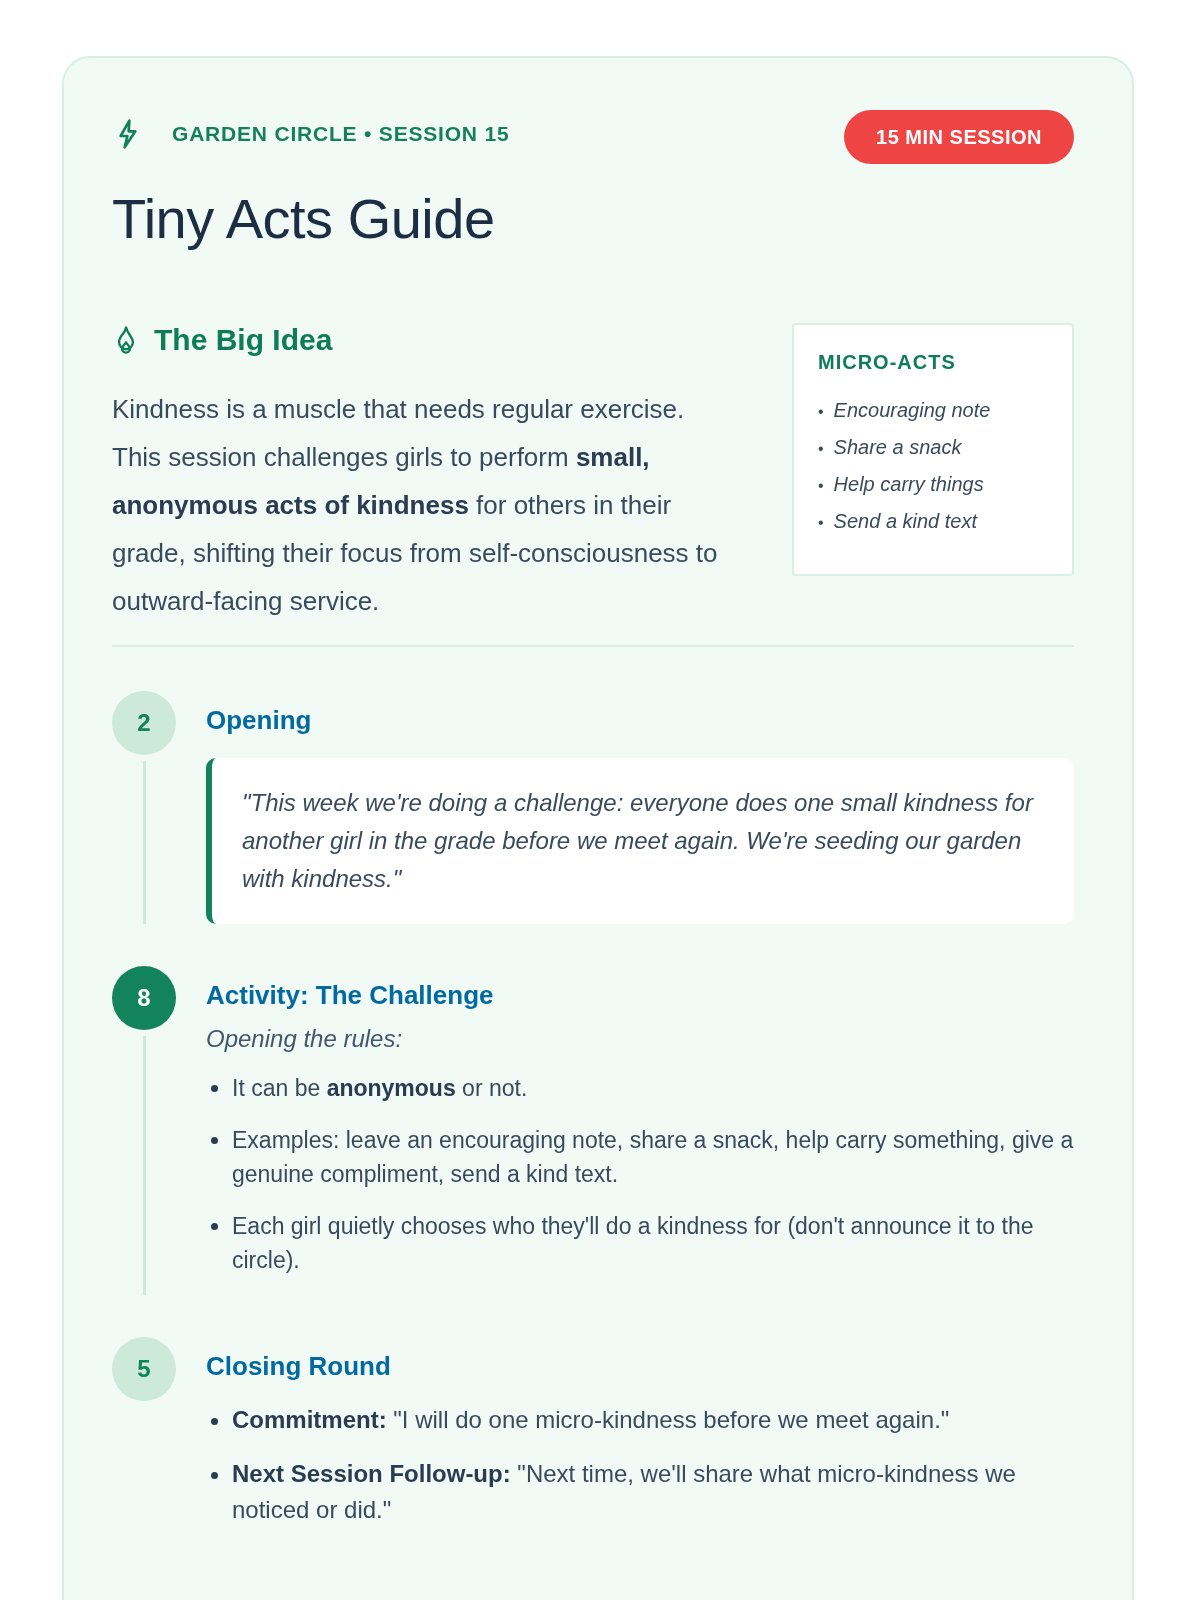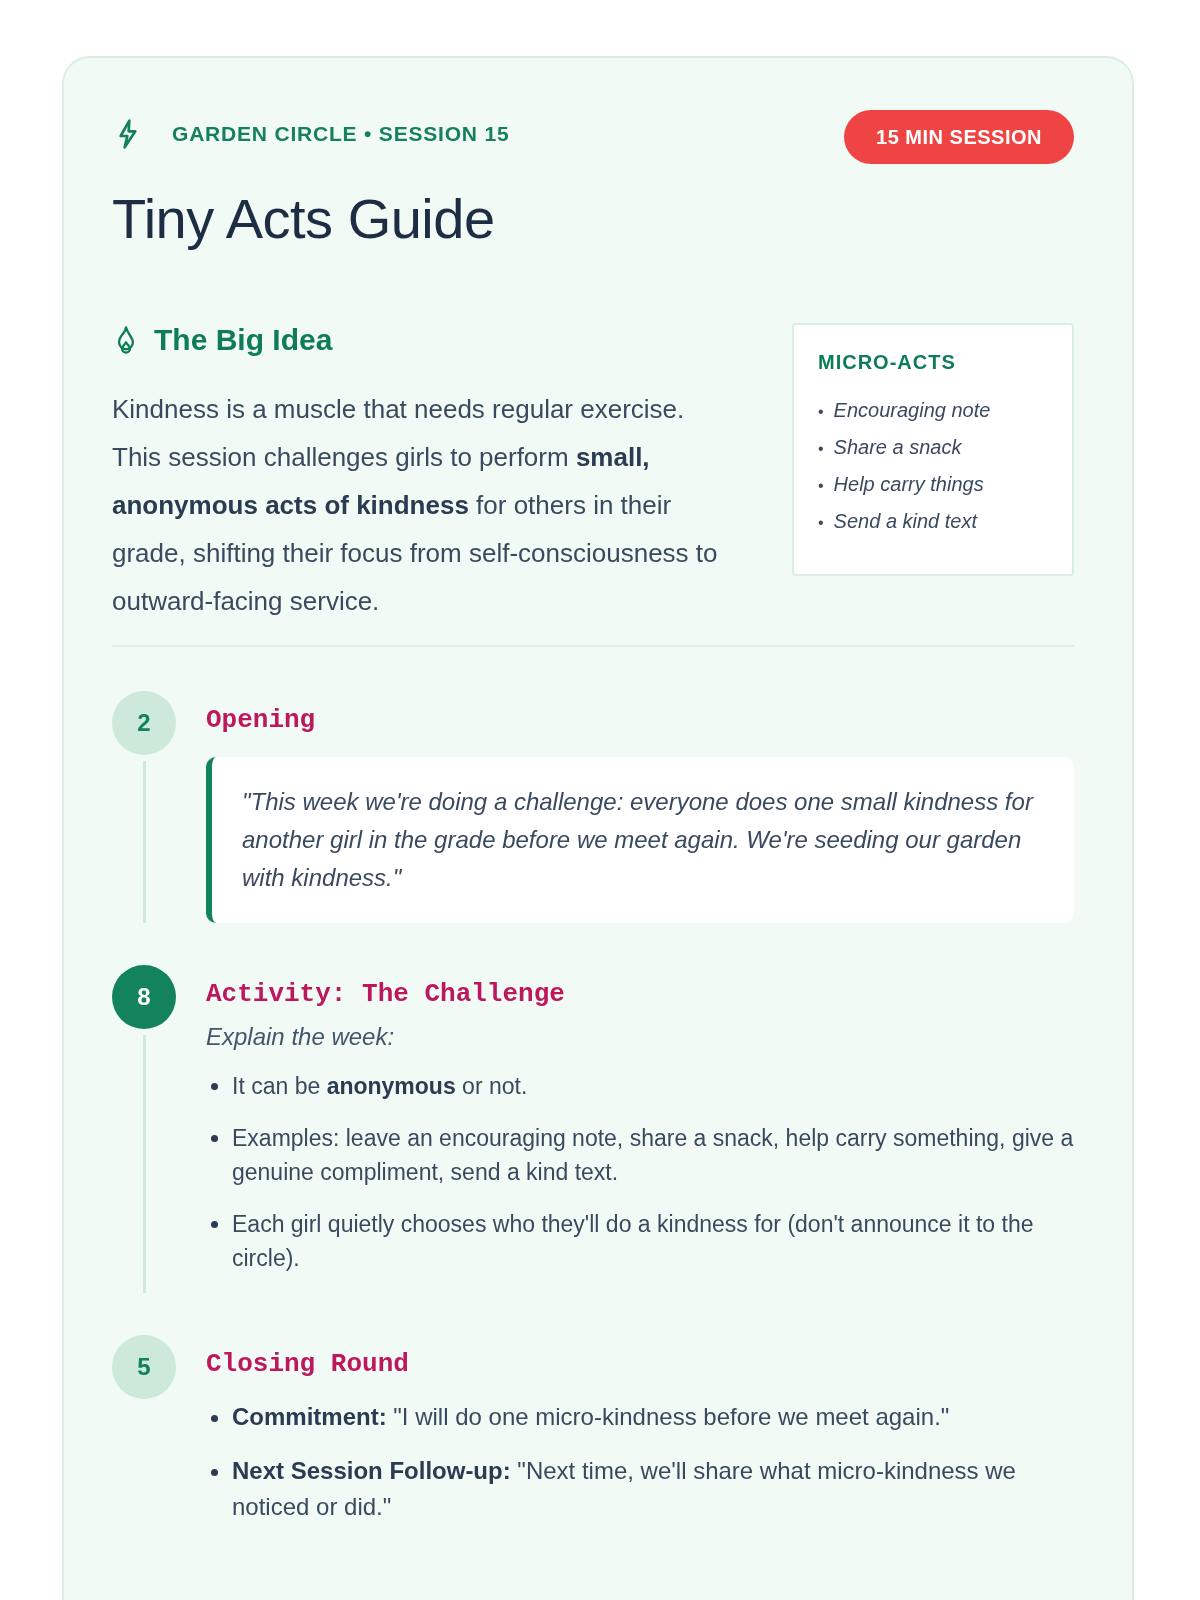--- a/index.html
+++ b/index.html
@@ -64,21 +64,21 @@
   .step-rail { width:64px; flex-shrink:0; display:flex; flex-direction:column; align-items:center; }
   .step-num {
     width:64px; height:64px; border-radius:50%;
     display:flex; align-items:center; justify-content:center;
     font-size:24px; font-weight:bold;
   }
   .step-num.light { background:#cce9da; color:#11825c; }
   .step-num.solid { background:#12835c; color:#ffffff; }
   .step-connector { flex:1; width:3px; background:#cfeadd; margin-top:6px; min-height:30px; }
   .step-body { flex:1; min-width:0; padding-top:14px; }
-  .step-title { font-size:26px; font-weight:bold; color:#be185d;font-family:Liberation Mono, monospace; }
+  .step-title { font-size:26px; font-weight:bold; color:#0369a1; }
   .quote-block {
     margin-top:22px; background:#ffffff;
     border-left:6px solid #12835c; border-radius:10px;
     padding:26px 30px;
     font-style:italic; font-size:24px; line-height:38px; color:#3a4a5e;
   }
   .step-subtitle { margin-top:14px; font-style:italic; font-size:24px; color:#43566b; }
   .step-bullets { margin-top:18px; padding-left:26px; }
   .step-bullets li { font-size:23px; line-height:34px; color:#3a4a5e; margin-bottom:18px; }
   .step-bullets li::marker { color:#2a3b52; }
@@ -158,21 +158,21 @@
       </div>
     </div>
 
     <div class="step">
       <div class="step-rail">
         <div class="step-num solid">8</div>
         <div class="step-connector"></div>
       </div>
       <div class="step-body">
         <h3 class="step-title">Activity: The Challenge</h3>
-        <div class="step-subtitle">Explain the week:</div>
+        <div class="step-subtitle">Opening the rules:</div>
         <ul class="step-bullets">
           <li><span>It can be </span><b>anonymous</b><span> or not.</span></li>
           <li><span>Examples: leave an encouraging note, share a snack, help carry something, give a genuine compliment, send a kind text.</span><b></b><span></span></li>
           <li><span>Each girl quietly chooses who they'll do a kindness for (don't announce it to the circle).</span><b></b><span></span></li>
         </ul>
       </div>
     </div>
 
     <div class="step">
       <div class="step-rail">

